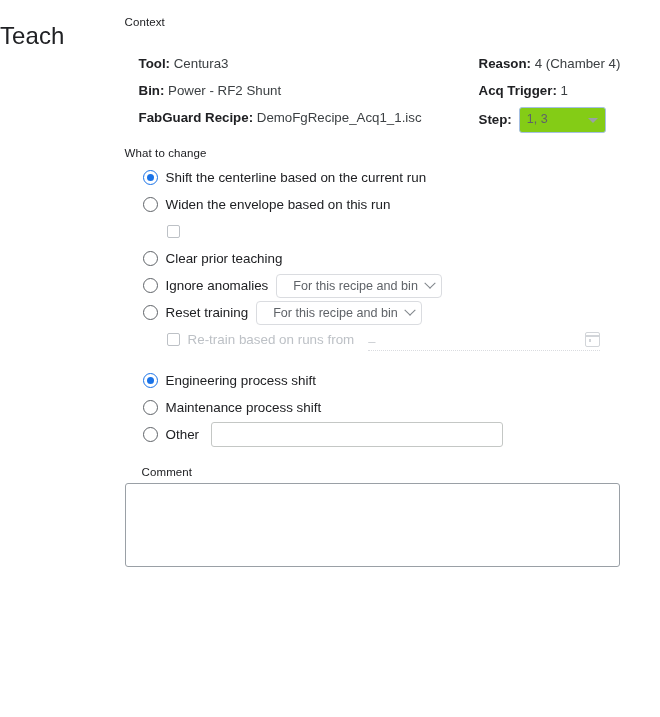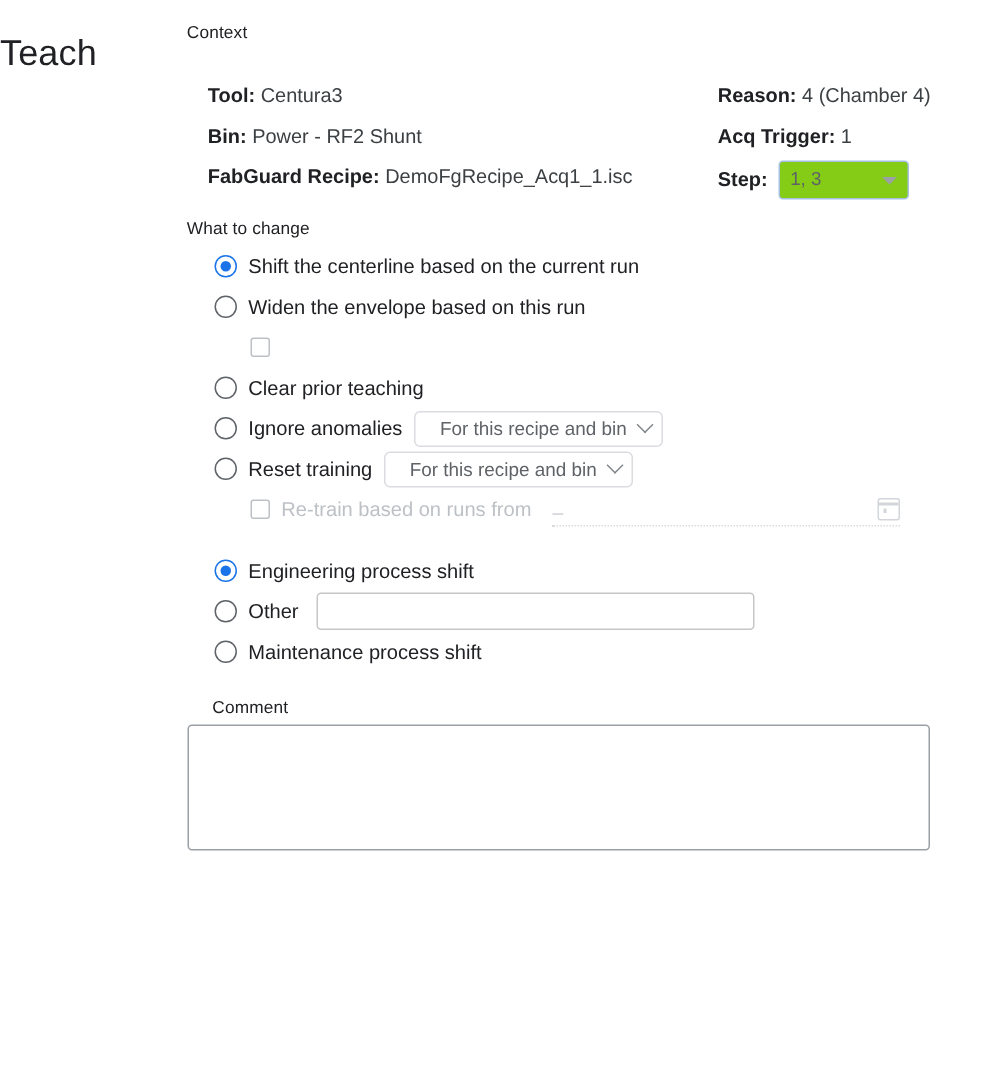--- a/index.html
+++ b/index.html
@@ -348,27 +348,27 @@
 
     <div class="group">
 
       <div class="opt-row">
         <span class="radio checked"></span>
         <span class="opt-label">Engineering process shift</span>
       </div>
 
       <div class="opt-row">
         <span class="radio"></span>
+        <span class="opt-label">Maintenance process shift</span>
+      </div>
+
+      <div class="opt-row">
+        <span class="radio"></span>
         <span class="opt-label">Other</span>
         <input class="other-input" type="text" value="" style="">
-      </div>
-
-      <div class="opt-row">
-        <span class="radio"></span>
-        <span class="opt-label">Maintenance process shift</span>
       </div>
     </div>
 
     <div>
       <div class="section-label comment-label">Comment</div>
       <div class="comment-box"></div>
     </div>
 
   </div>
 

